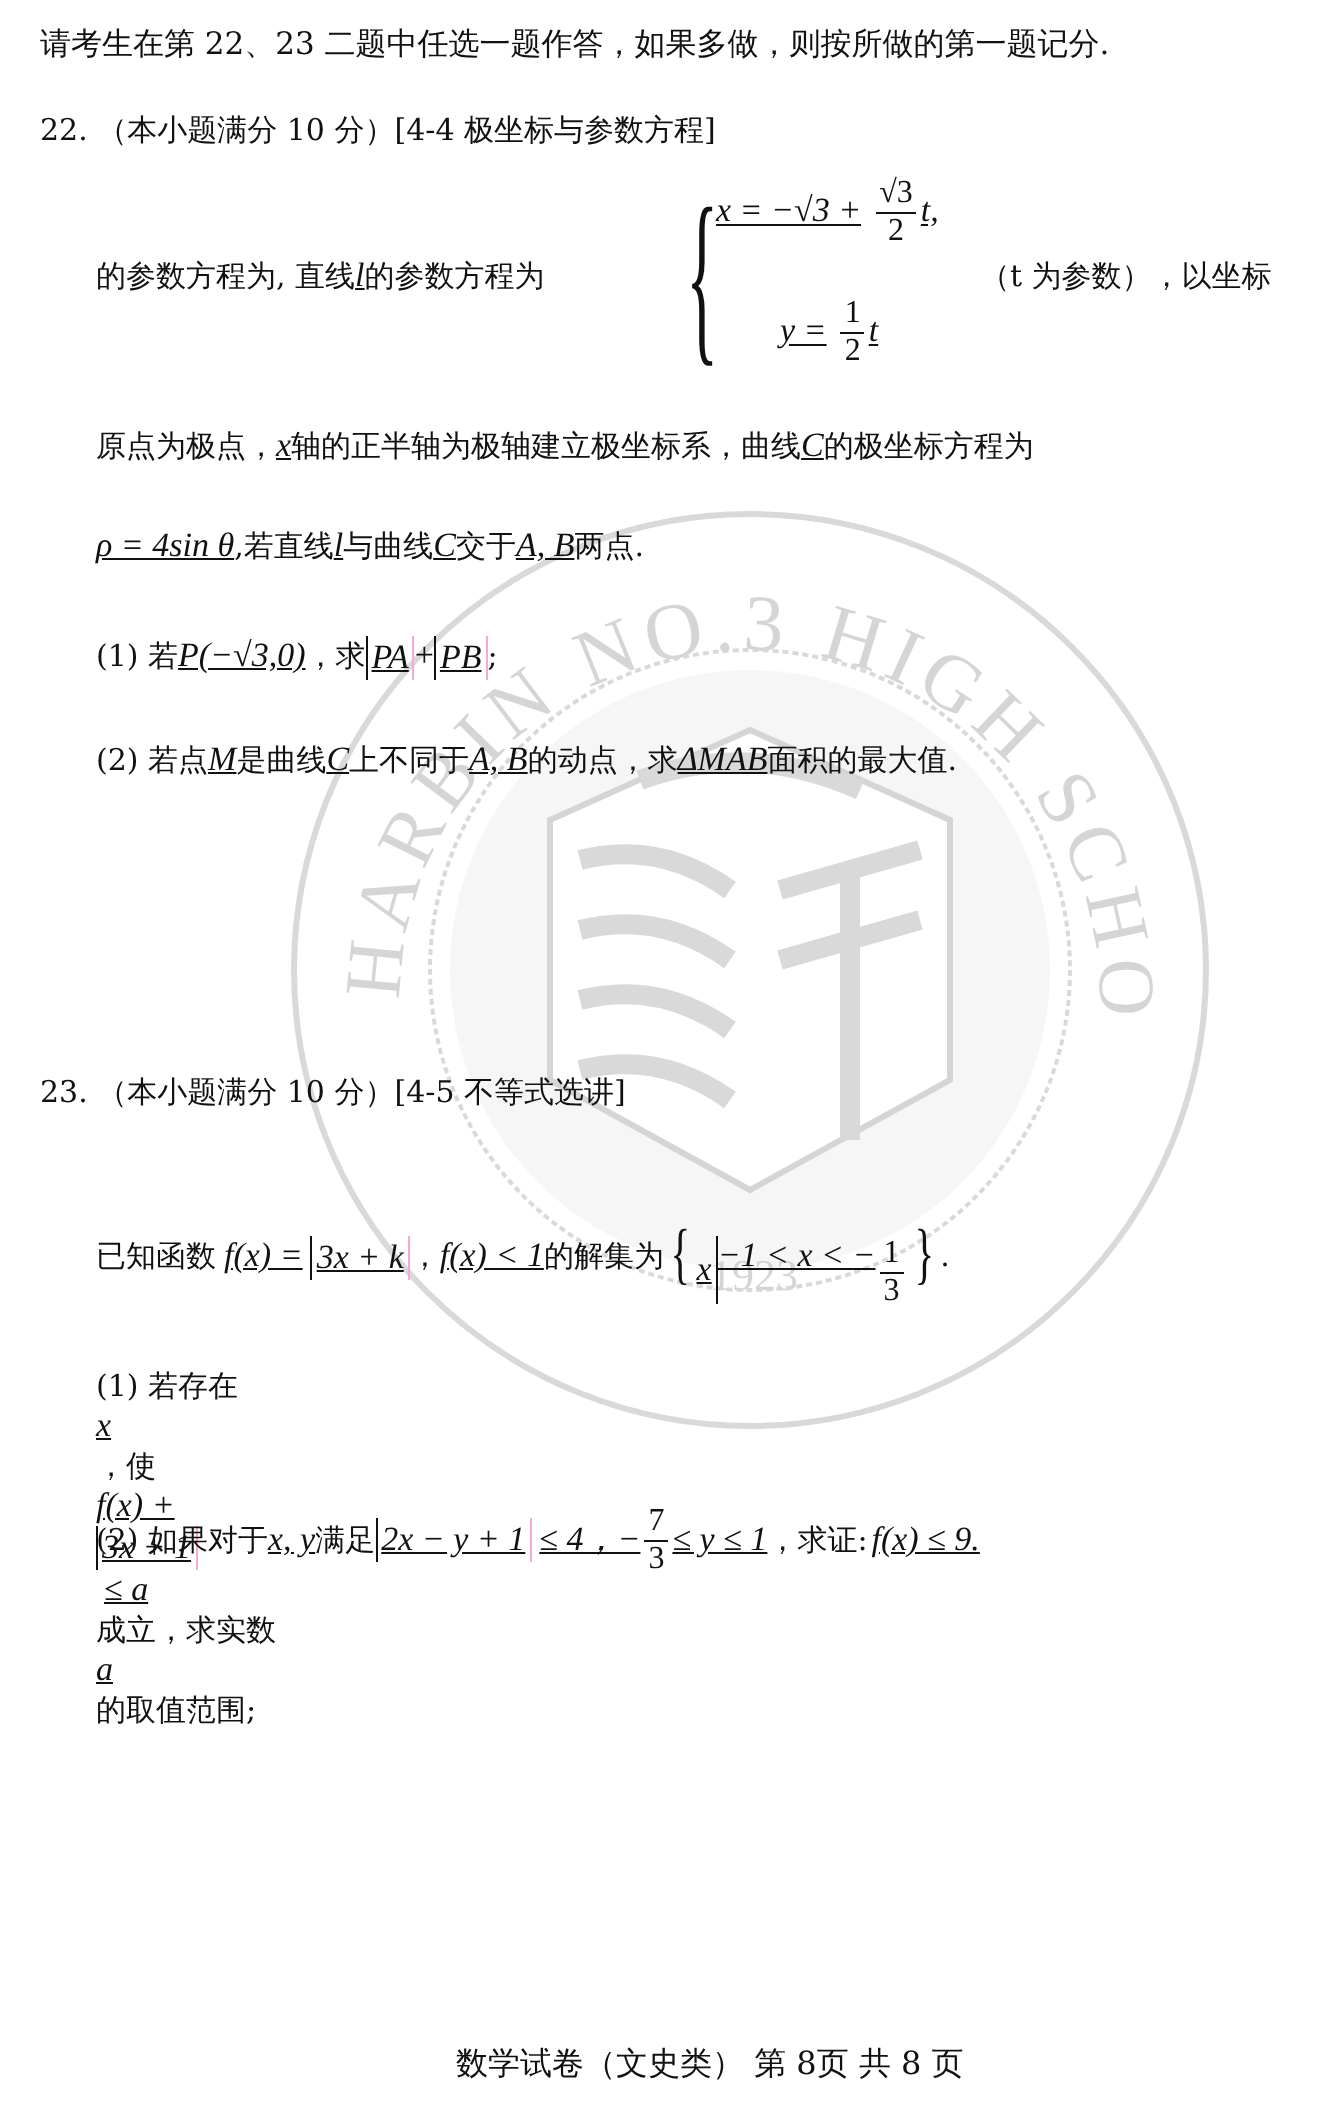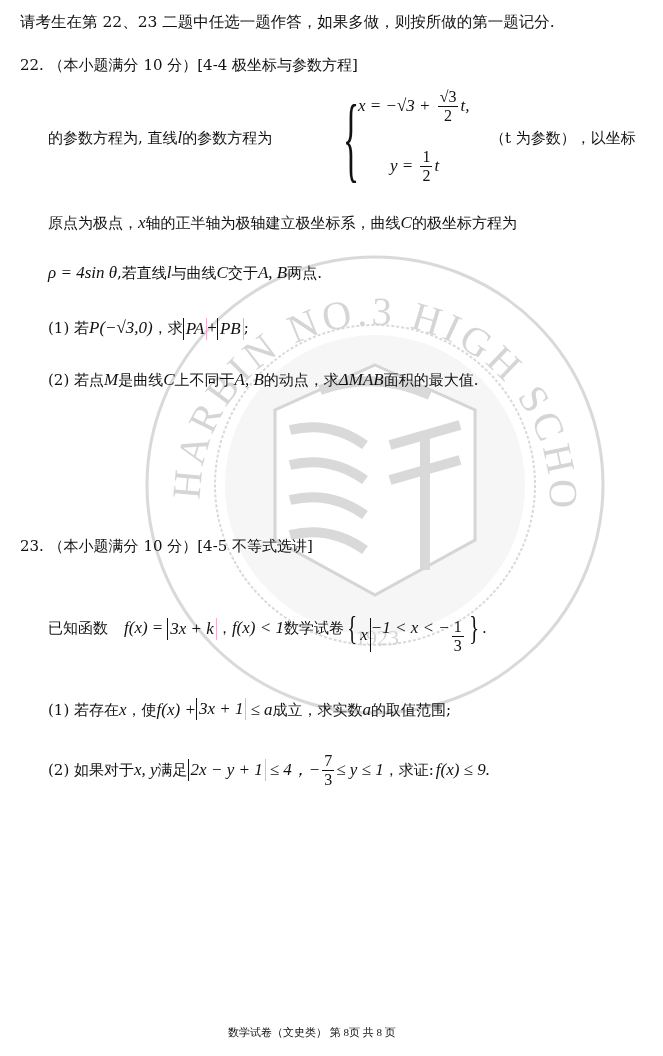--- a/index.html
+++ b/index.html
@@ -3,27 +3,27 @@
 <meta charset="utf-8">
 <style>
   html, body { margin:0; padding:0; }
   body {
     width:663px; height:1056px; background:#ffffff; position:relative; overflow:hidden;
     font-family:"DejaVu Serif","Liberation Serif",serif; color:#111;
   }
   .abs { position:absolute; }
   .txt { font-size:15px; line-height:20px; white-space:nowrap; }
   .bold { font-weight:normal; }
-  .math { font-family:"Liberation Serif","DejaVu Serif",serif; font-style:italic; font-size:17px; }
+  .math { font-family:"Liberation Serif","DejaVu Serif",serif; font-style:italic; font-size:17px;text-decoration:underline; }
   .mr { font-family:"Liberation Serif","DejaVu Serif",serif; font-style:normal; font-size:17px; }
   .frac { display:inline-flex; flex-direction:column; align-items:center; vertical-align:middle; margin:0 2px; font-family:"Liberation Serif",serif; font-size:16px; line-height:18px; }
   .frac .num { border-bottom:1px solid #111; padding:0 2px; }
   .absbar { display:inline-block; border-left:1px solid #111; border-right:1px solid #f9a8d4; padding:0 2px; height:22px; line-height:22px; vertical-align:middle; }
   .watermark { position:absolute; left:140px; top:250px; width:470px; height:470px; border-radius:50%; opacity:0.22; }
-  .footer { font-size:11px;font-family:Liberation Serif, serif; }
+  .footer { font-size:16px; }
 </style>
 </head>
 <body>
 
 <div class="watermark">
   <svg width="470" height="470" viewBox="0 0 470 470">
     <circle cx="235" cy="235" r="228" fill="none" stroke="#555" stroke-width="3"></circle>
     <circle cx="235" cy="235" r="160" fill="none" stroke="#555" stroke-width="2" stroke-dasharray="3 2"></circle>
     <circle cx="235" cy="235" r="150" fill="#888" opacity="0.35"></circle>
     <polygon points="235,115 335,160 335,290 235,345 135,290 135,160" fill="#fff" stroke="#444" stroke-width="3"></polygon>
@@ -76,37 +76,37 @@
 </div>
 
 <div class="abs txt" style="left:48px; top:370px;">
   <span>(2) 若点</span><span class="math">M</span><span>是曲线</span><span class="math">C</span><span>上不同于</span><span class="math">A, B</span><span>的动点，求</span><span class="math">ΔMAB</span><span>面积的最大值.</span>
 </div>
 
 <div class="abs txt" style="left:20px; top:536px;">23. （本小题满分 10 分）[4-5 不等式选讲]</div>
 
 <div class="abs txt" style="left:48px; top:618px; display:flex; align-items:flex-start; height:40px;">
   <span>已知函数</span>
-    <span class="math" style="margin-left:16px;">f(x) =</span>
+    <span class="math" style="margin-left:4px;">f(x) =</span>
     <span class="absbar math" style="margin-left:4px;">3x + k</span>
     <span>，</span>
     <span class="math">f(x) &lt; 1</span>
-    <span>数学试卷</span>
+    <span>的解集为</span>
   <span class="mr" style="font-size:34px; transform:scaleX(0.6); display:inline-block;">{</span>
     <span class="math" style="border-right:1px solid #111; padding-right:2px; height:34px; line-height:34px;">x</span>
     <span class="math">−1 &lt; x &lt; −</span>
     <span class="frac">
       <span class="num">1</span>
       <span>3</span>
     </span>
     <span class="mr" style="font-size:34px; transform:scaleX(0.6); display:inline-block;">}</span>
     <span>.</span>
 </div>
 
-<div class="abs txt" style="left:48px; top:698px; display:flex; align-items:flex-end;">
+<div class="abs txt" style="left:48px; top:683px; display:flex; align-items:flex-start;flex-direction:column;">
   <span>(1) 若存在</span>
     <span class="math">x</span>
     <span>，使</span>
     <span class="math">f(x) +</span>
     <span class="absbar math">3x + 1</span>
     <span class="math" style="margin-left:4px;">≤ a</span>
     <span>成立，求实数</span>
     <span class="math">a</span>
     <span>的取值范围;</span>
 </div>

